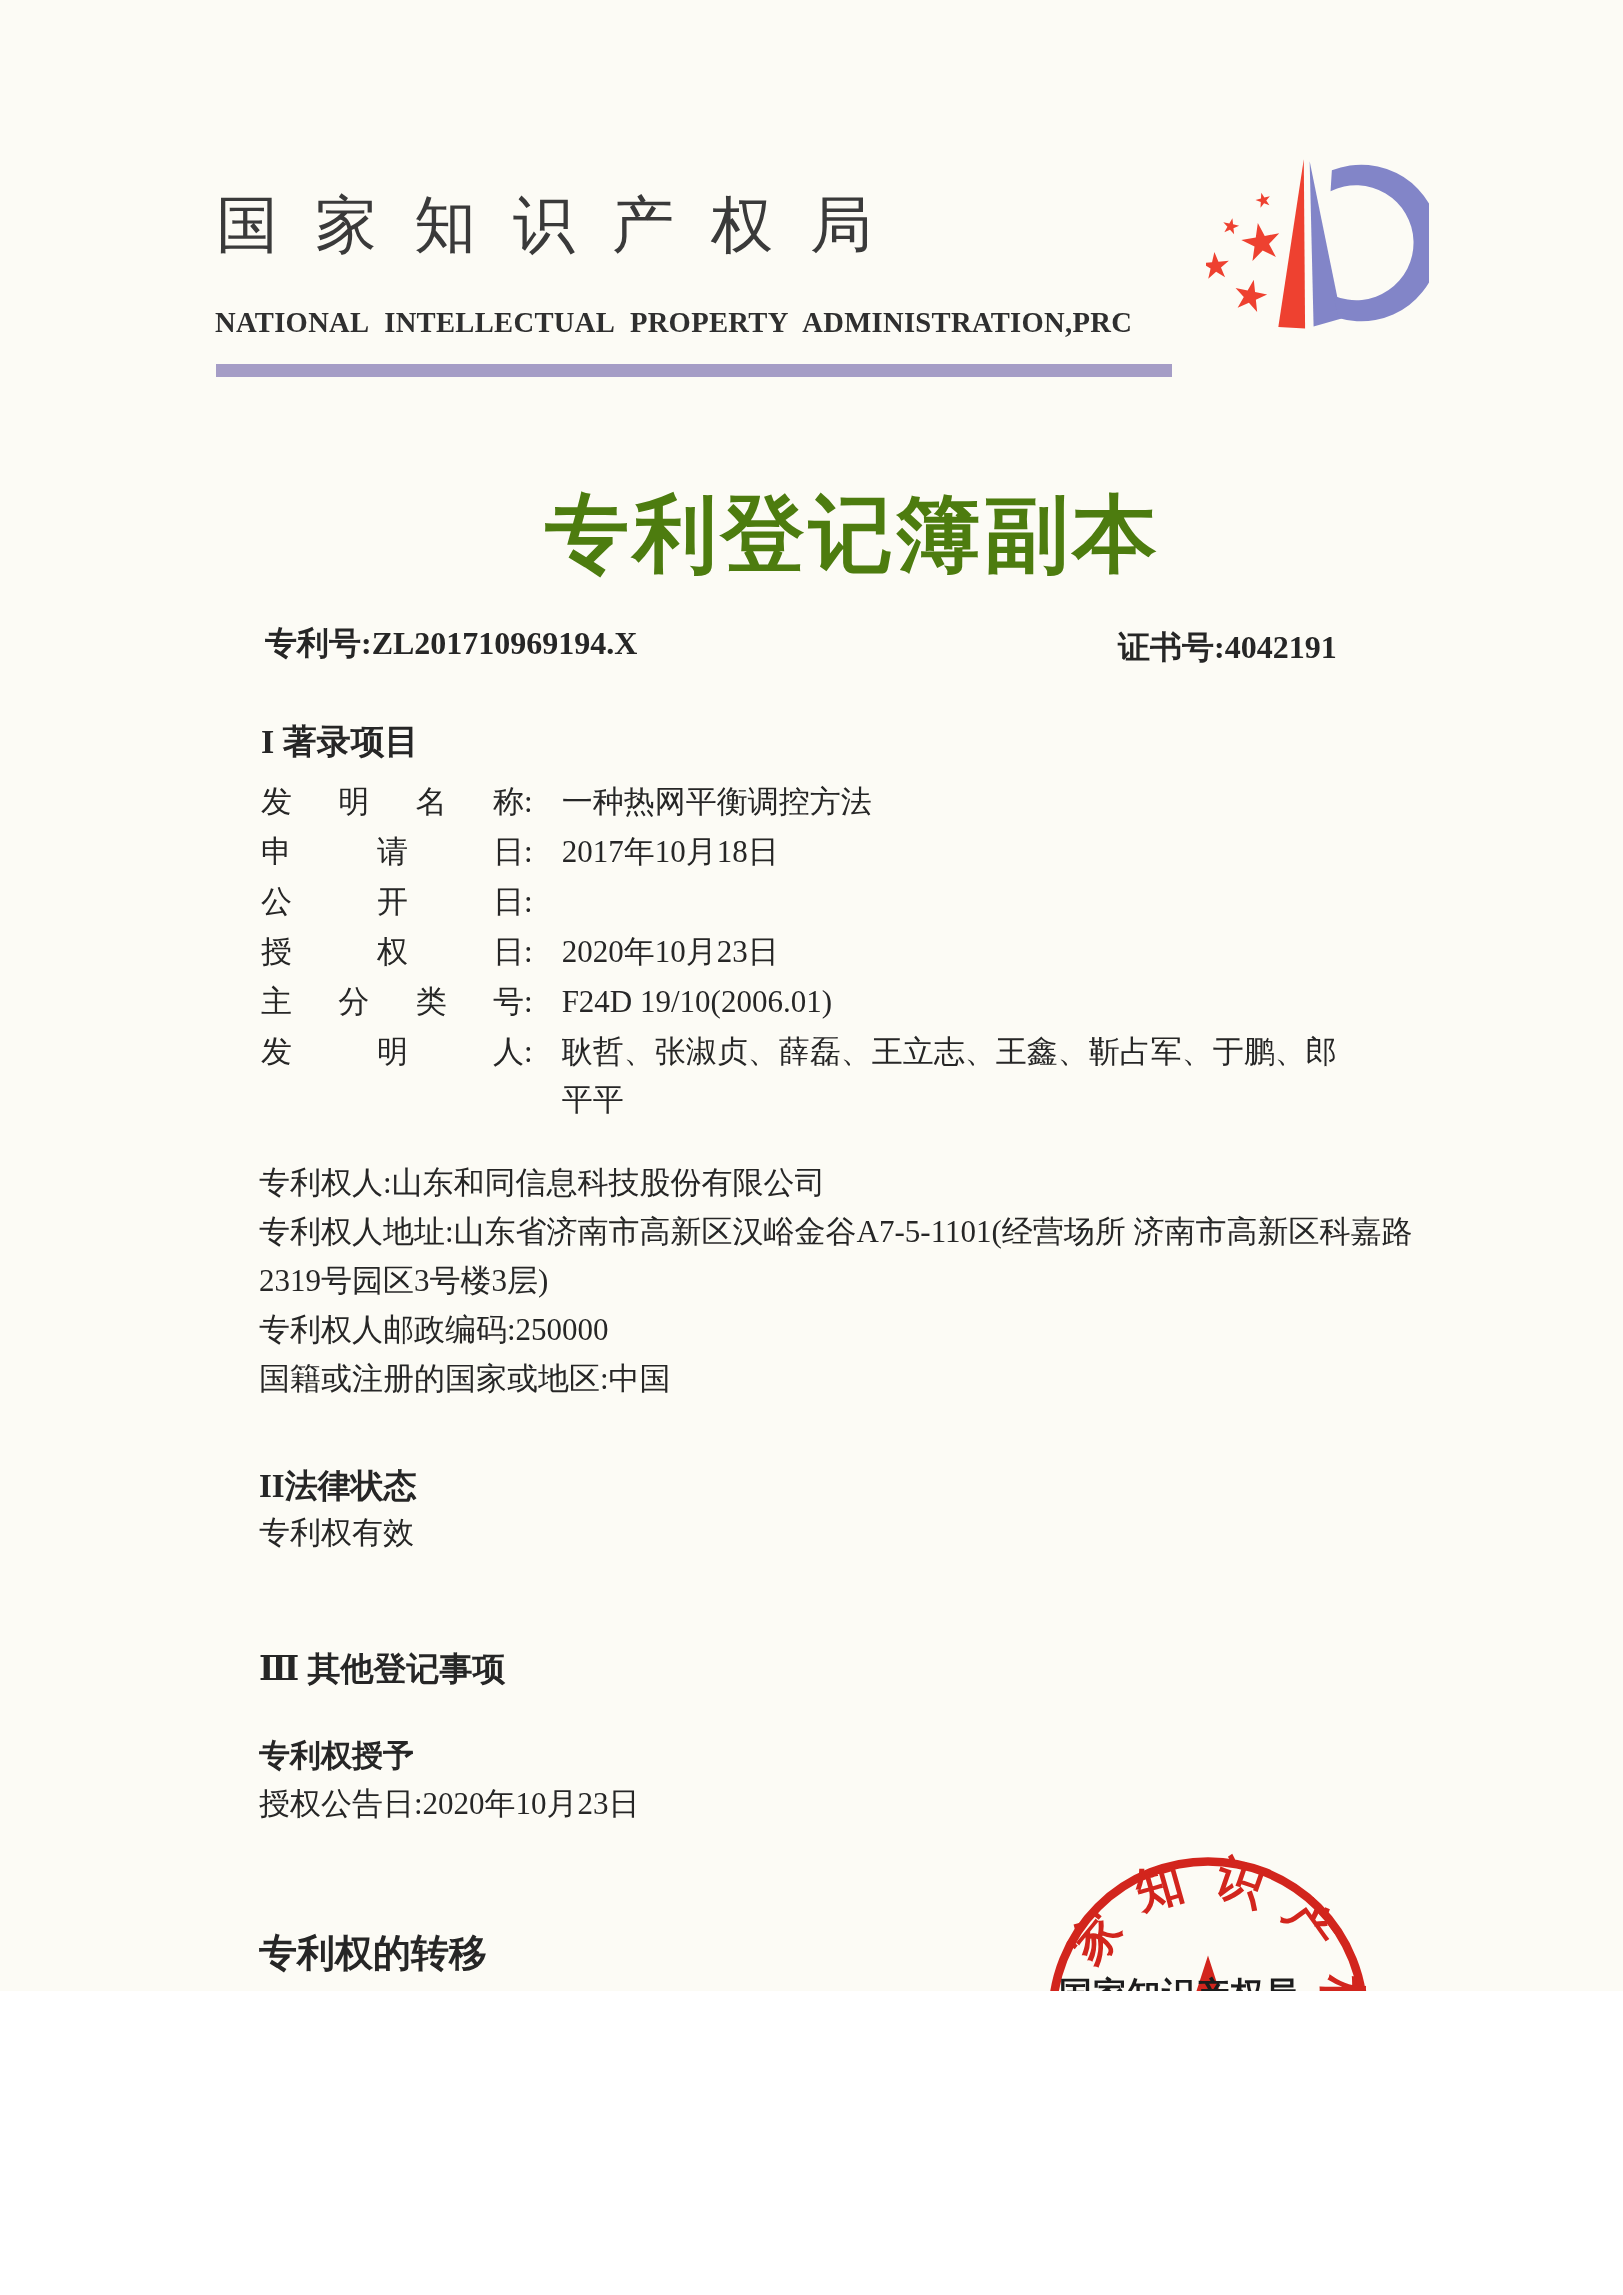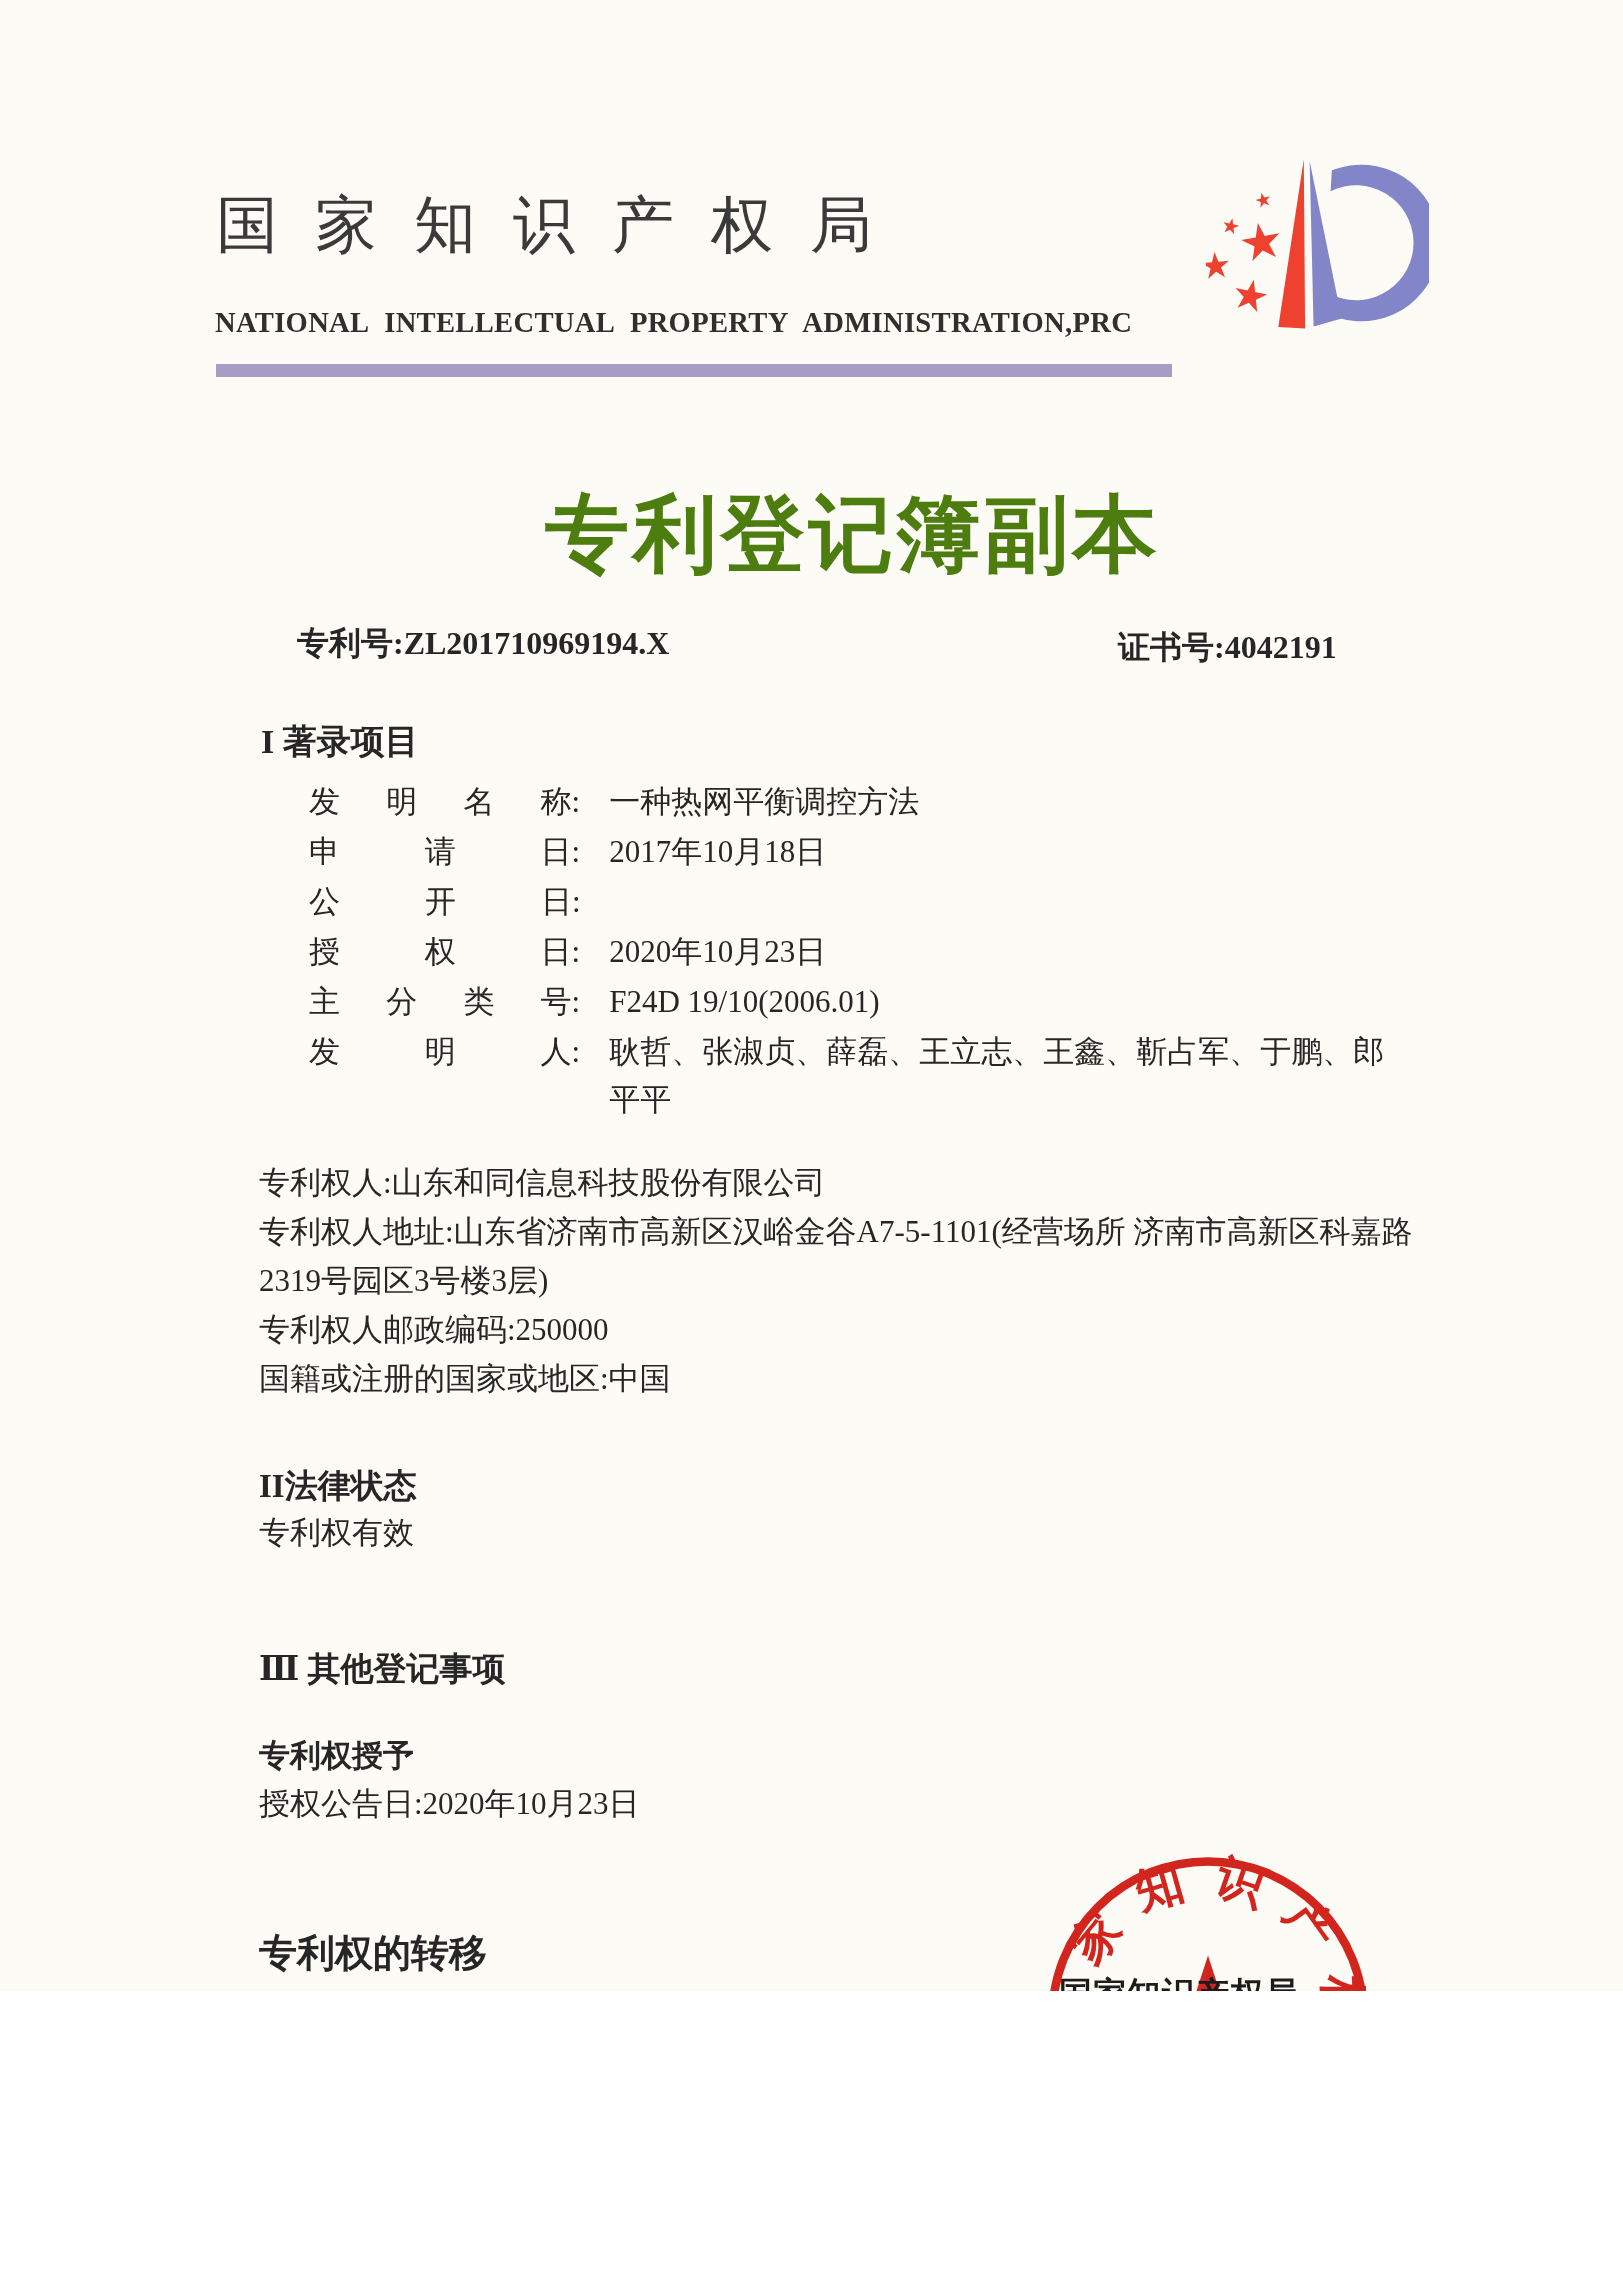--- a/index.html
+++ b/index.html
@@ -13,27 +13,27 @@
 
   
   .cn-title { left:216px; top:183px; font-size:62px; letter-spacing:37px; color:#3a3a3a; white-space:nowrap; }
   .en-title { left:215px; top:306px; font-size:29.5px; font-weight:700; letter-spacing:0.3px; word-spacing:9.2px;
               color:#2f2f2f; transform:scaleX(0.97); transform-origin:left top; white-space:nowrap; }
   .bar-top { left:216px; top:364px; width:956px; height:13px; background:#a59dc6; }
   .logo { left:1206px; top:156px; width:223px; height:175px; }
 
   
   .doc-title { left:545px; top:478px; font-size:84px; font-weight:700; letter-spacing:3.9px; color:#4d7c0f; white-space:nowrap; }
-  .patent-no { left:265px; top:622px; font-size:32px; font-weight:700; white-space:nowrap;margin-left:32px; }
+  .patent-no { left:265px; top:622px; font-size:32px; font-weight:700; white-space:nowrap; }
   .cert-no   { left:1118px; top:626px; font-size:32px; font-weight:700; white-space:nowrap; }
 
   
   .sec1-head { left:261px; top:719px; font-size:34px; font-weight:700; white-space:nowrap; }
   .rows { left:261px; top:778px; width:1152px; }
-  .row { display:flex; align-items:flex-start; font-size:31px; line-height:1.55; margin-bottom:2px;margin-left:48px; }
+  .row { display:flex; align-items:flex-start; font-size:31px; line-height:1.55; margin-bottom:2px; }
   .row .lbl { display:inline-block; width:263px; text-align:justify; text-align-last:justify; white-space:nowrap; }
   .row .colon { display:inline-block; }
   .row .val { margin-left:29px; width:805px; }
 
   .owner-block { left:259px; top:1159px; width:1188px; font-size:31px; line-height:1.58; }
 
   
   .sec2-head { left:259px; top:1464px; font-size:33px; font-weight:700; white-space:nowrap; }
   .sec2-status { left:259px; top:1512px; font-size:31px; white-space:nowrap; }
   .sec3-head { left:259px; top:1647px; font-size:33px; font-weight:700; white-space:nowrap; }

